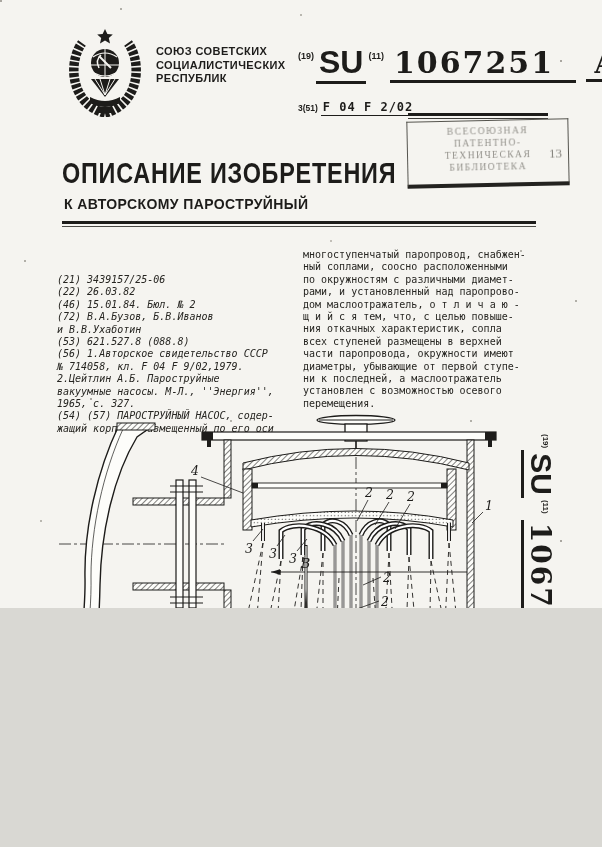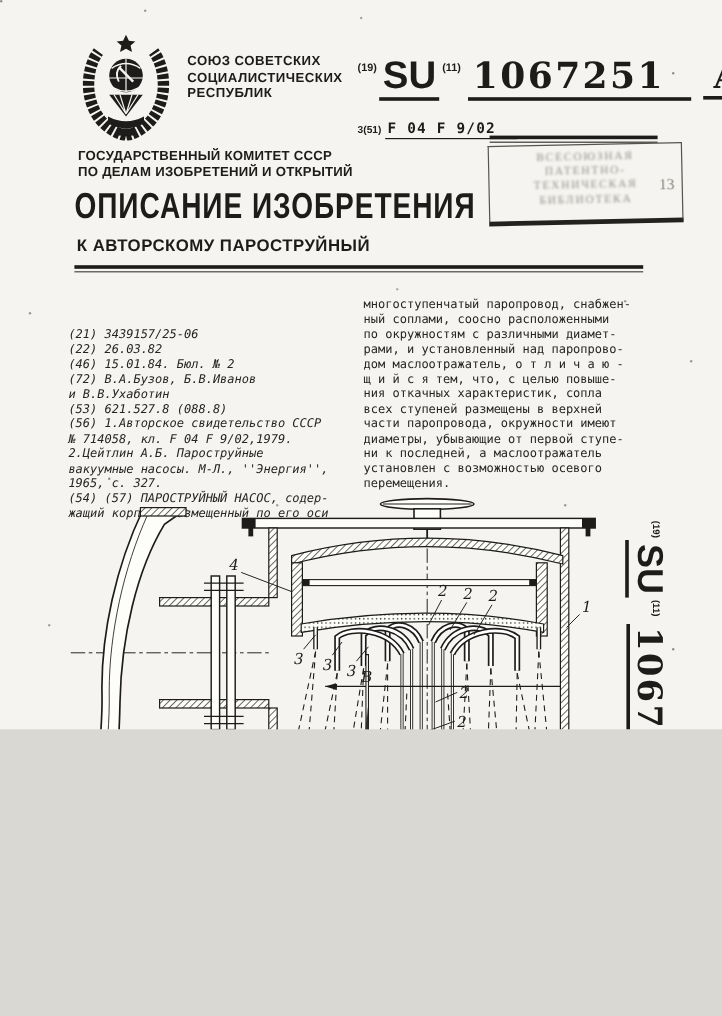--- a/index.html
+++ b/index.html
@@ -84,34 +84,32 @@
   <div class="abs publine">
     <span class="code-sm">(19)</span>
       <span class="su-big">SU</span>
       <span class="code-sm">(11)</span>
       <span class="num-big">1067251</span>
       <span class="kind-big">А</span>
   </div>
 
   <div class="abs ipcline">
     <span class="ipc-pre">3(51)</span>
-    <span class="ipc-cls">F 04 F 9/02</span>
+    <span class="ipc-cls">F 04 F 2/02</span>
   </div>
   <div class="abs longrule"></div>
 
   <div class="abs stamp">
     <div class="stamp-lines">ВСЕСОЮЗНАЯ
 ПАТЕНТНО-
 ТЕХНИЧЕСКАЯ
 БИБЛИОТЕКА</div>
     <div class="stamp-num">13</div>
   </div>
 
-  <div class="abs committee">ГОСУДАРСТВЕННЫЙ КОМИТЕТ СССР
-ПО ДЕЛАМ ИЗОБРЕТЕНИЙ И ОТКРЫТИЙ</div>
   <div class="abs title">ОПИСАНИЕ ИЗОБРЕТЕНИЯ</div>
   <div class="abs subtitle">К АВТОРСКОМУ ПАРОСТРУЙНЫЙ</div>
   <div class="abs mainrule"></div>
 
   <div class="abs mono colL">(21) 3439157/25-06
 (22) 26.03.82
 (46) 15.01.84. Бюл. № 2
 (72) В.А.Бузов, Б.В.Иванов
 и В.В.Ухаботин
 (53) 621.527.8 (088.8)

